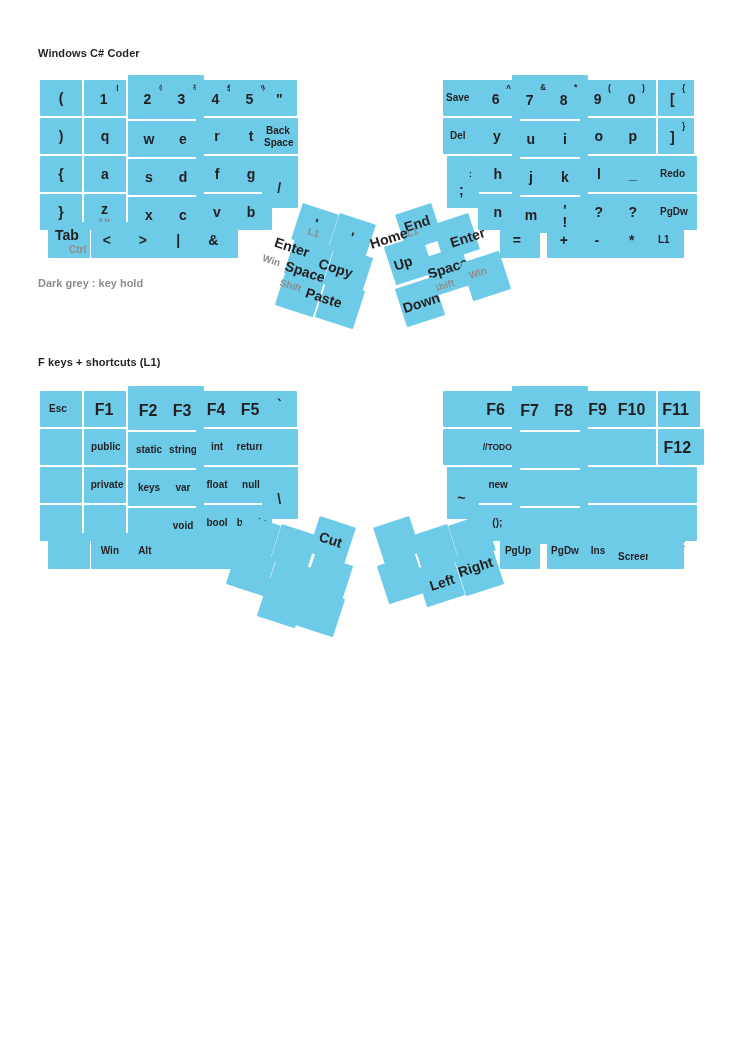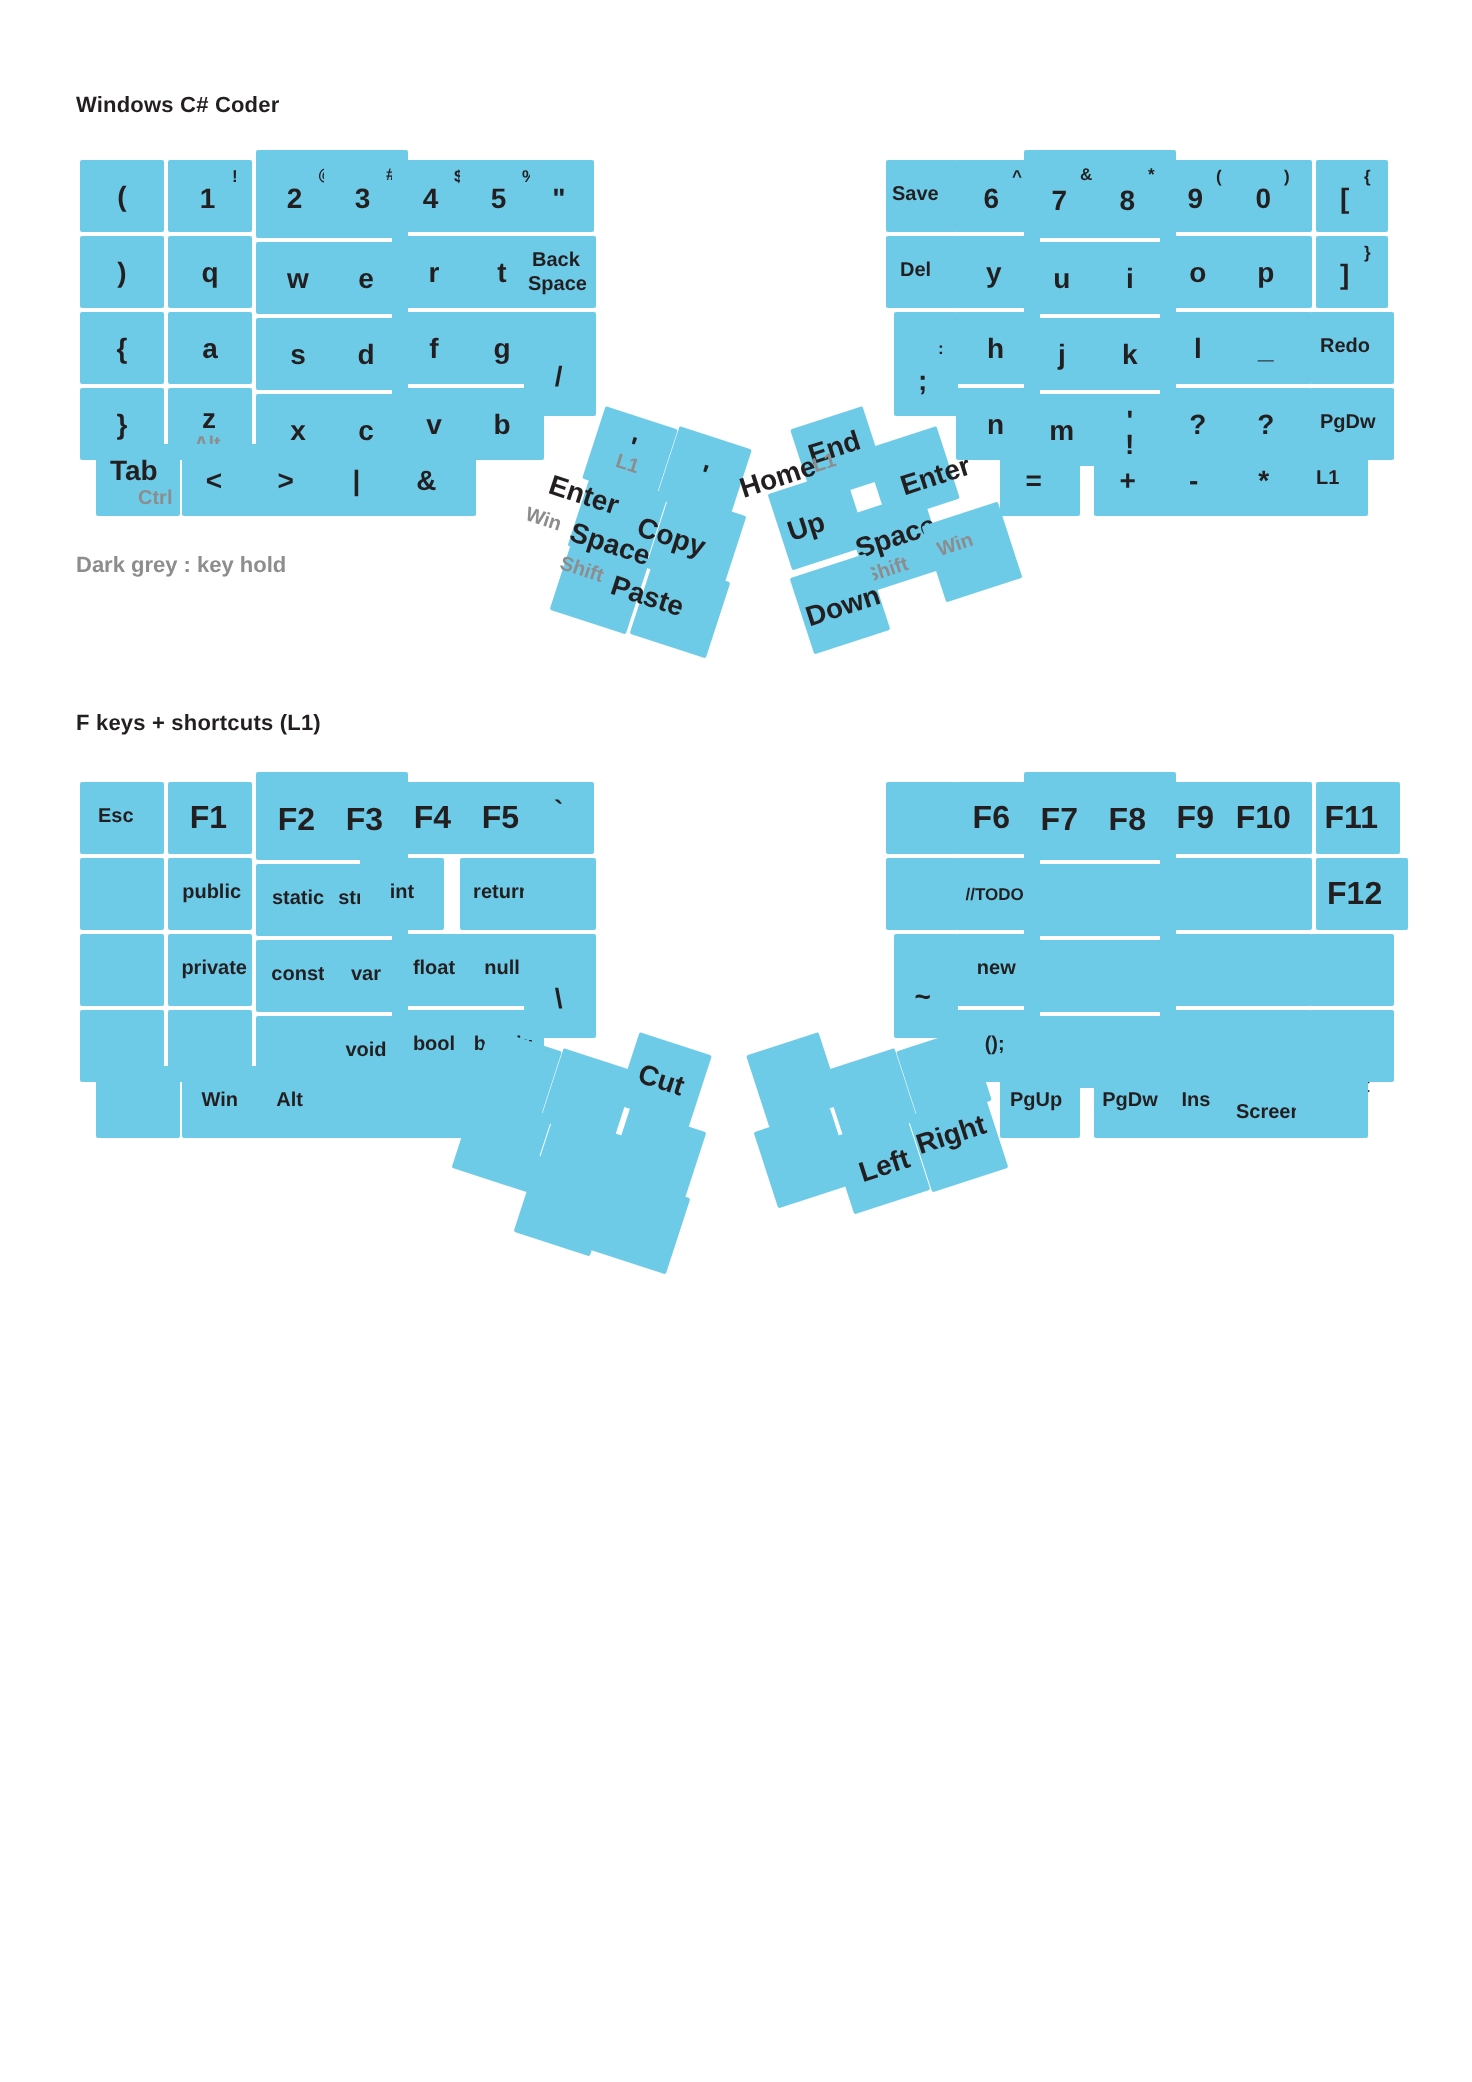--- a/index.html
+++ b/index.html
@@ -360,21 +360,21 @@
       <span class="lbl small ctr" style="left:45%; top:50%;">Win</span>
     </div>
 
     <div class="key" style="left:128px; top:386px; width:42px; height:44px;">
       <span class="lbl big ctr" style="left:48%; top:56%;">F2</span>
     </div>
     <div class="key" style="left:128px; top:432px; width:42px; height:36px;">
       <span class="lbl small ctr" style="left:50%; top:50%;">static</span>
     </div>
     <div class="key" style="left:128px; top:470px; width:42px; height:36px;">
-      <span class="lbl small ctr" style="left:50%; top:50%;">const</span>
+      <span class="lbl small ctr" style="left:50%; top:50%;">keys</span>
     </div>
     <div class="key" style="left:128px; top:508px; width:42px; height:36px;"></div>
     <div class="key" style="left:128px; top:533px; width:40px; height:36px;">
       <span class="lbl small ctr" style="left:42%; top:50%;">Alt</span>
     </div>
 
     <div class="key" style="left:162px; top:386px; width:42px; height:44px;">
       <span class="lbl big ctr" style="left:48%; top:56%;">F3</span>
     </div>
     <div class="key" style="left:162px; top:432px; width:42px; height:36px;">
@@ -384,21 +384,21 @@
       <span class="lbl small ctr" style="left:50%; top:50%;">var</span>
     </div>
     <div class="key" style="left:162px; top:508px; width:42px; height:36px;">
       <span class="lbl small ctr" style="left:50%; top:50%;">void</span>
     </div>
     <div class="key" style="left:163px; top:533px; width:40px; height:36px;"></div>
 
     <div class="key" style="left:196px; top:391px; width:42px; height:36px;">
       <span class="lbl big ctr" style="left:48%; top:52%;">F4</span>
     </div>
-    <div class="key" style="left:180px; top:429px; width:42px; height:36px;">
+    <div class="key" style="left:196px; top:429px; width:42px; height:36px;">
       <span class="lbl small ctr" style="left:50%; top:50%;">int</span>
     </div>
     <div class="key" style="left:196px; top:467px; width:42px; height:36px;">
       <span class="lbl small ctr" style="left:50%; top:50%;">float</span>
     </div>
     <div class="key" style="left:196px; top:505px; width:42px; height:36px;">
       <span class="lbl small ctr" style="left:50%; top:50%;">bool</span>
     </div>
     <div class="key" style="left:198px; top:533px; width:40px; height:36px;"></div>
 

